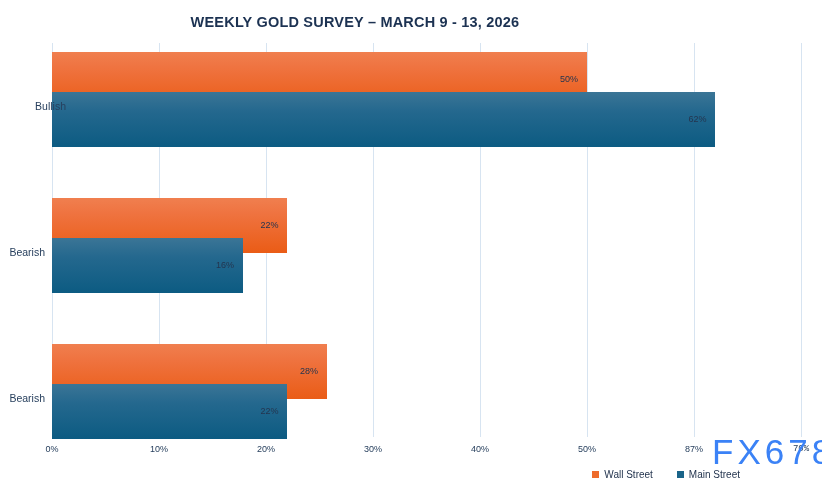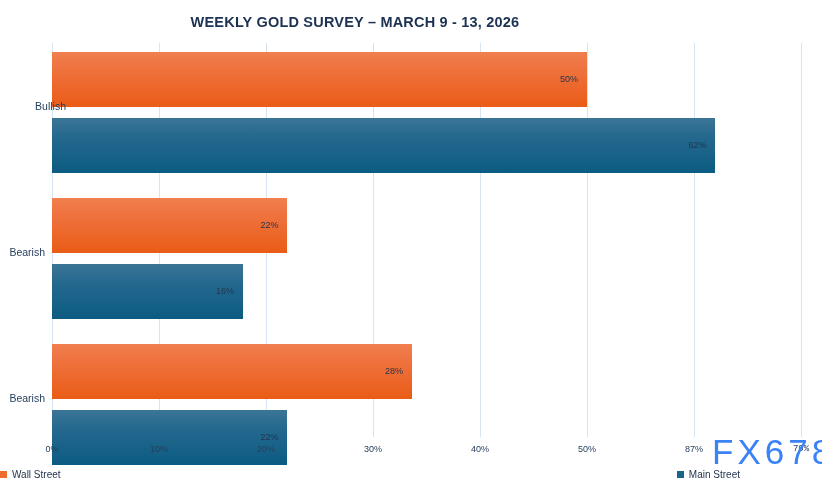--- a/index.html
+++ b/index.html
@@ -67,21 +67,21 @@
     box-sizing: border-box;
     display: flex;
     align-items: center;
     justify-content: flex-end;
   }
   .bar.ws {
     top: 0;
     background: linear-gradient(to bottom, #f07f4f 0%, #ef7340 28%, #ea5c16 100%);
   }
   .bar.ms {
-    top: 66px;
+    top: 40px;
     background: linear-gradient(to bottom, #3b7596 0%, #24688e 35%, #0c5b82 100%);
   }
   .bar-label {
     font-size: 9px;
     color: #24354f;
     padding-right: 9px;
     line-height: 1;
     white-space: nowrap;
   }
 
@@ -106,23 +106,23 @@
     white-space: nowrap;
   }
 
   
   .legend {
     position: absolute;
     top: 469px;
     left: 0;
     width: 740px;
     display: flex;
-    justify-content: space-between;
+    justify-content: flex-end;
     align-items: center;
-    gap: 18px;
+    gap: 24px;
   }
   .legend-item {
     display: flex;
     align-items: center;
     gap: 5px;
   }
   .legend-swatch {
     width: 7px;
     height: 7px;
     display: block;
@@ -174,21 +174,21 @@
       </div>
       <div class="group" style="top: 155px; height: 110px;">
         <div class="bar ws" style="width: 235.4px;">
           <span class="bar-label">22%</span>
         </div>
         <div class="bar ms" style="width: 191px;">
           <span class="bar-label">16%</span>
         </div>
       </div>
       <div class="group" style="top: 301px; height: 110px;">
-        <div class="bar ws" style="width: 360px;">
+        <div class="bar ws" style="width: 275px;">
           <span class="bar-label">28%</span>
         </div>
         <div class="bar ms" style="width: 235.4px;">
           <span class="bar-label">22%</span>
         </div>
       </div>
     </div>
 
   <div id="cat-labels">
       <div class="cat-label" style="top: 100px; padding-left: 21px;">Bullish</div>

